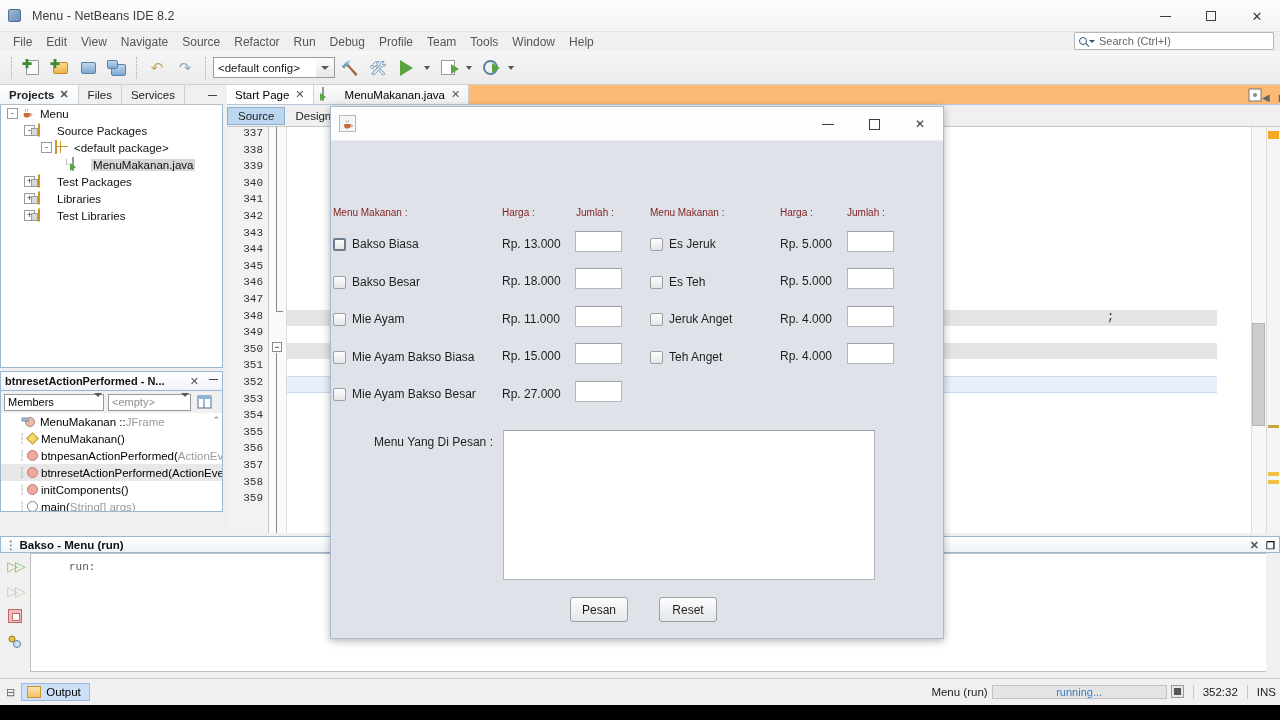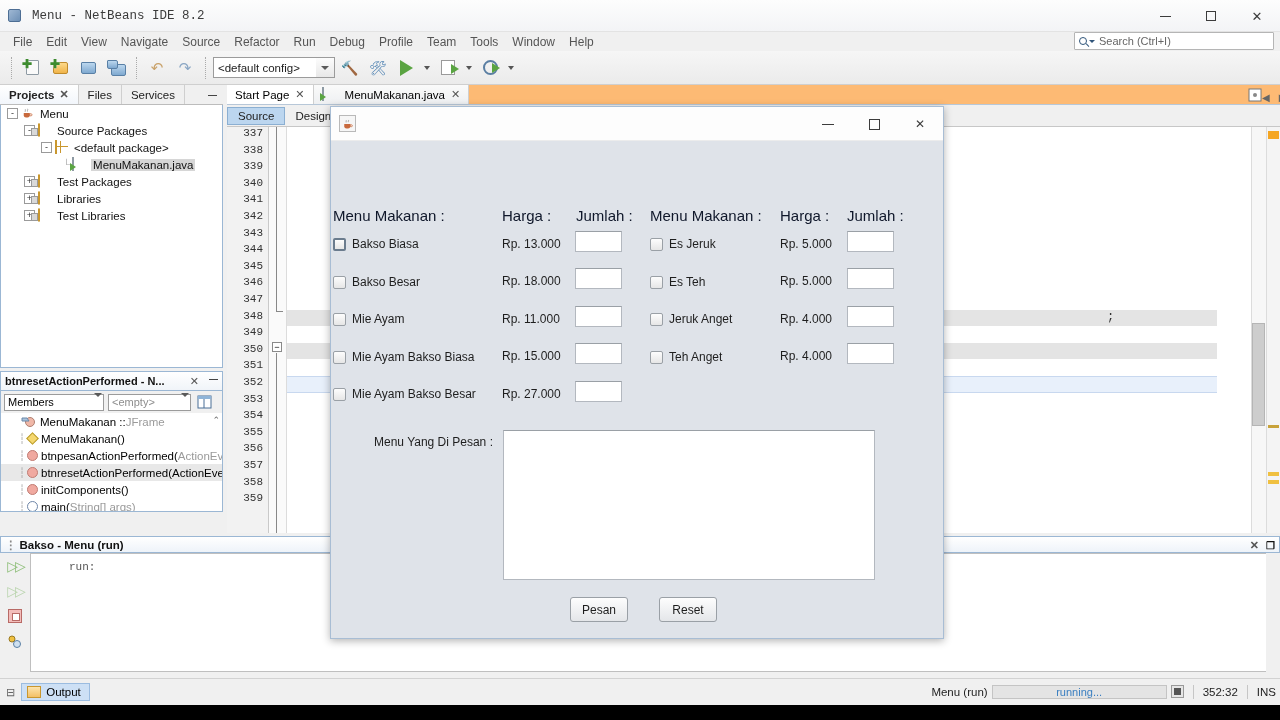--- a/index.html
+++ b/index.html
@@ -13,21 +13,21 @@
   #app { position:absolute; left:0; top:0; width:1280px; height:705px;
          background:#f0f0f0; overflow:hidden; }
 
   
   .titlebar { height:32px; background:linear-gradient(#fdfdfd,#f3f4f6);
     border-bottom:1px solid #e3e3e3; display:flex; align-items:center; padding-left:8px;
     position:relative; }
   .tb-icon { width:16px; height:16px; margin-right:8px; position:relative; }
   .cube { width:13px; height:13px; background:linear-gradient(135deg,#9fb8d4,#6d8fb5);
     border:1px solid #4d6e94; border-radius:2px; margin-top:1px; }
-  .tb-title { font-size:12.5px; color:#3b3b3b;font-family:Liberation Mono, monospace; }
+  .tb-title { font-size:12.5px; color:#3b3b3b; }
   .winbtns { position:absolute; right:0; top:0; height:32px; display:flex; }
   .winbtn { width:46px; height:32px; display:flex; align-items:center; justify-content:center;
     color:#3c3c3c; font-size:13px; }
   .wb-min { width:11px; height:1px; background:#3c3c3c; }
   .wb-max { width:10px; height:10px; border:1px solid #3c3c3c; }
 
   
   .menubar { height:19px; background:#f0f0f0; display:flex; align-items:center;
     padding-left:6px; position:relative; }
   .menuitem { padding:1px 7px; font-size:12px; color:#555; }
@@ -203,21 +203,21 @@
     background:#dfe3e9; border:1px solid #a8bdd4; box-shadow:0 2px 8px rgba(0,0,0,.30); }
   .dlg-tb { height:34px; background:#fdfdfd; border-bottom:1px solid #ececec;
     display:flex; align-items:center; padding-left:8px; position:relative; }
   .javacup { width:17px; height:17px; border:1px solid #b9b9b9; background:#f6f6f6;
     display:flex; align-items:center; justify-content:center; font-size:11px; }
   .dlg-wb { position:absolute; right:0; top:0; height:34px; display:flex; }
   .dwb { width:46px; height:34px; display:flex; align-items:center; justify-content:center;
     color:#3c3c3c; }
   .dlg-body { position:absolute; left:0; top:34px; width:612px; height:497px;
     background:#dfe3e9; }
-  .col-hdr { position:absolute; font-size:15px; color:#0f172a; }
+  .col-hdr { position:absolute; font-size:10px; color:#7f1d1d; }
   .row { position:absolute; height:22px; display:flex; align-items:center; }
   .cbx { width:13px; height:13px; background:linear-gradient(#fdfdfd,#e6e6e6);
     border:1px solid #9aa0a6; border-radius:2px; margin-right:6px; flex:none; }
   .cbx.focus { border:2px solid #6b7c8e; }
   .cblabel { font-size:12px; color:#1e1e1e; white-space:nowrap; }
   .price { position:absolute; font-size:12px; color:#1e1e1e; }
   .qty { position:absolute; width:47px; height:21px; background:#fff;
     border:1px solid #b3b8bf; border-top-color:#9aa0a6; }
   .talabel { position:absolute; font-size:12px; color:#1e1e1e; }
   .textarea { position:absolute; left:172px; top:289px; width:372px; height:150px;

